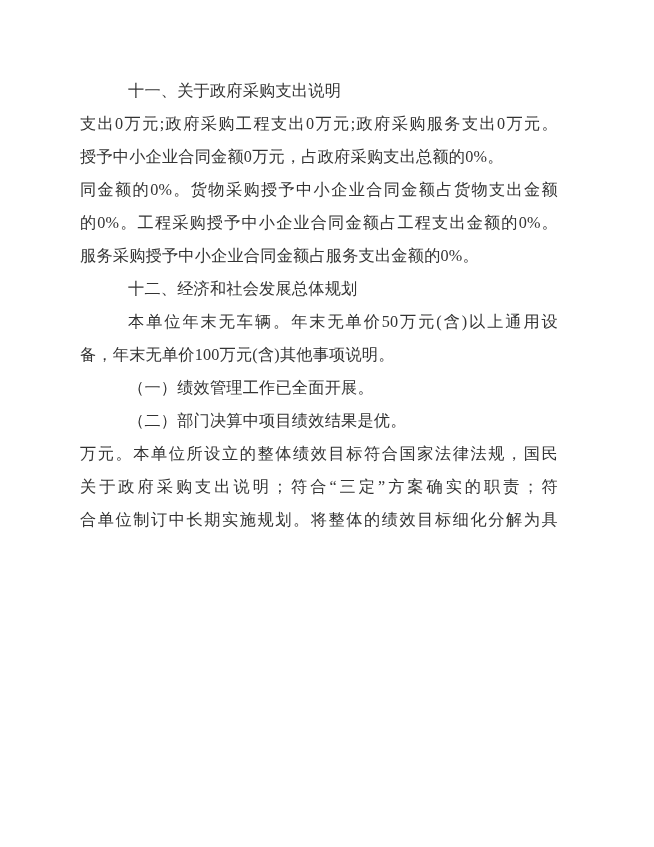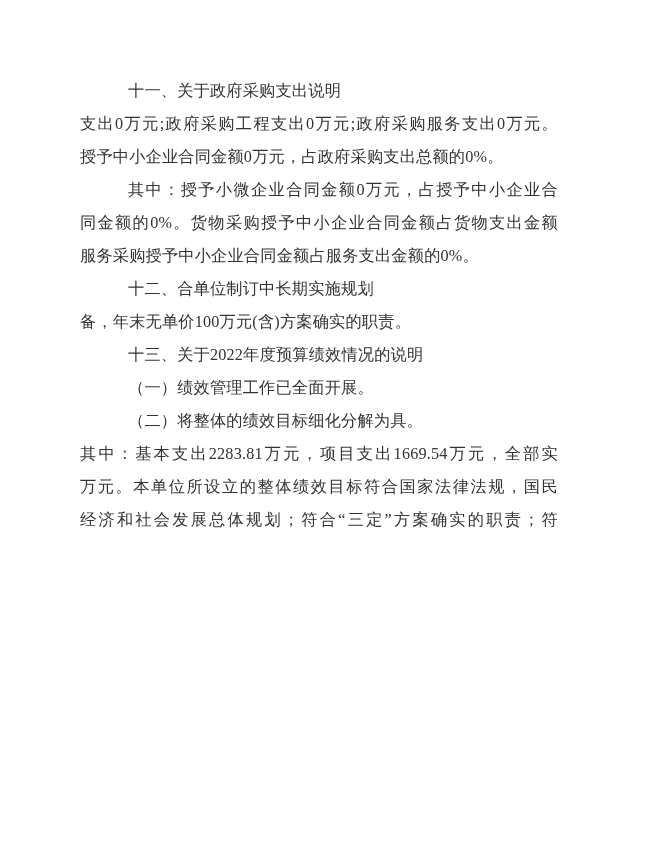--- a/index.html
+++ b/index.html
@@ -38,25 +38,25 @@
   }
 </style>
 </head>
 <body>
 
 <div class="page">
   <div class="text-block" id="text-block" style="color: rgb(51, 51, 51);">
       <div class="doc-line indent">十一、关于政府采购支出说明</div>
       <div class="doc-line fill">支出0万元;政府采购工程支出0万元;政府采购服务支出0万元。</div>
       <div class="doc-line">授予中小企业合同金额0万元，占政府采购支出总额的0%。</div>
-      <div class="doc-line indent fill">其中：授予小微企业合同金额0万元，占授予中小企业合</div>
       <div class="doc-line fill">同金额的0%。货物采购授予中小企业合同金额占货物支出金额</div>
+      <div class="doc-line fill">的0%。工程采购授予中小企业合同金额占工程支出金额的0%。</div>
       <div class="doc-line">服务采购授予中小企业合同金额占服务支出金额的0%。</div>
-      <div class="doc-line indent">十二、合单位制订中长期实施规划</div>
-      <div class="doc-line">备，年末无单价100万元(含)方案确实的职责。</div>
-      <div class="doc-line indent">十三、关于2022年度预算绩效情况的说明</div>
+      <div class="doc-line indent">十二、经济和社会发展总体规划</div>
+      <div class="doc-line indent fill">本单位年末无车辆。年末无单价50万元(含)以上通用设</div>
+      <div class="doc-line">备，年末无单价100万元(含)其他事项说明。</div>
       <div class="doc-line indent">（一）绩效管理工作已全面开展。</div>
-      <div class="doc-line indent">（二）将整体的绩效目标细化分解为具。</div>
-      <div class="doc-line fill">其中：基本支出2283.81万元，项目支出1669.54万元，全部实</div>
+      <div class="doc-line indent">（二）部门决算中项目绩效结果是优。</div>
       <div class="doc-line fill">万元。本单位所设立的整体绩效目标符合国家法律法规，国民</div>
-      <div class="doc-line fill">经济和社会发展总体规划；符合“三定”方案确实的职责；符</div>
+      <div class="doc-line fill">关于政府采购支出说明；符合“三定”方案确实的职责；符</div>
+      <div class="doc-line fill">合单位制订中长期实施规划。将整体的绩效目标细化分解为具</div>
     </div>
 </div>
 
 </body></html>

